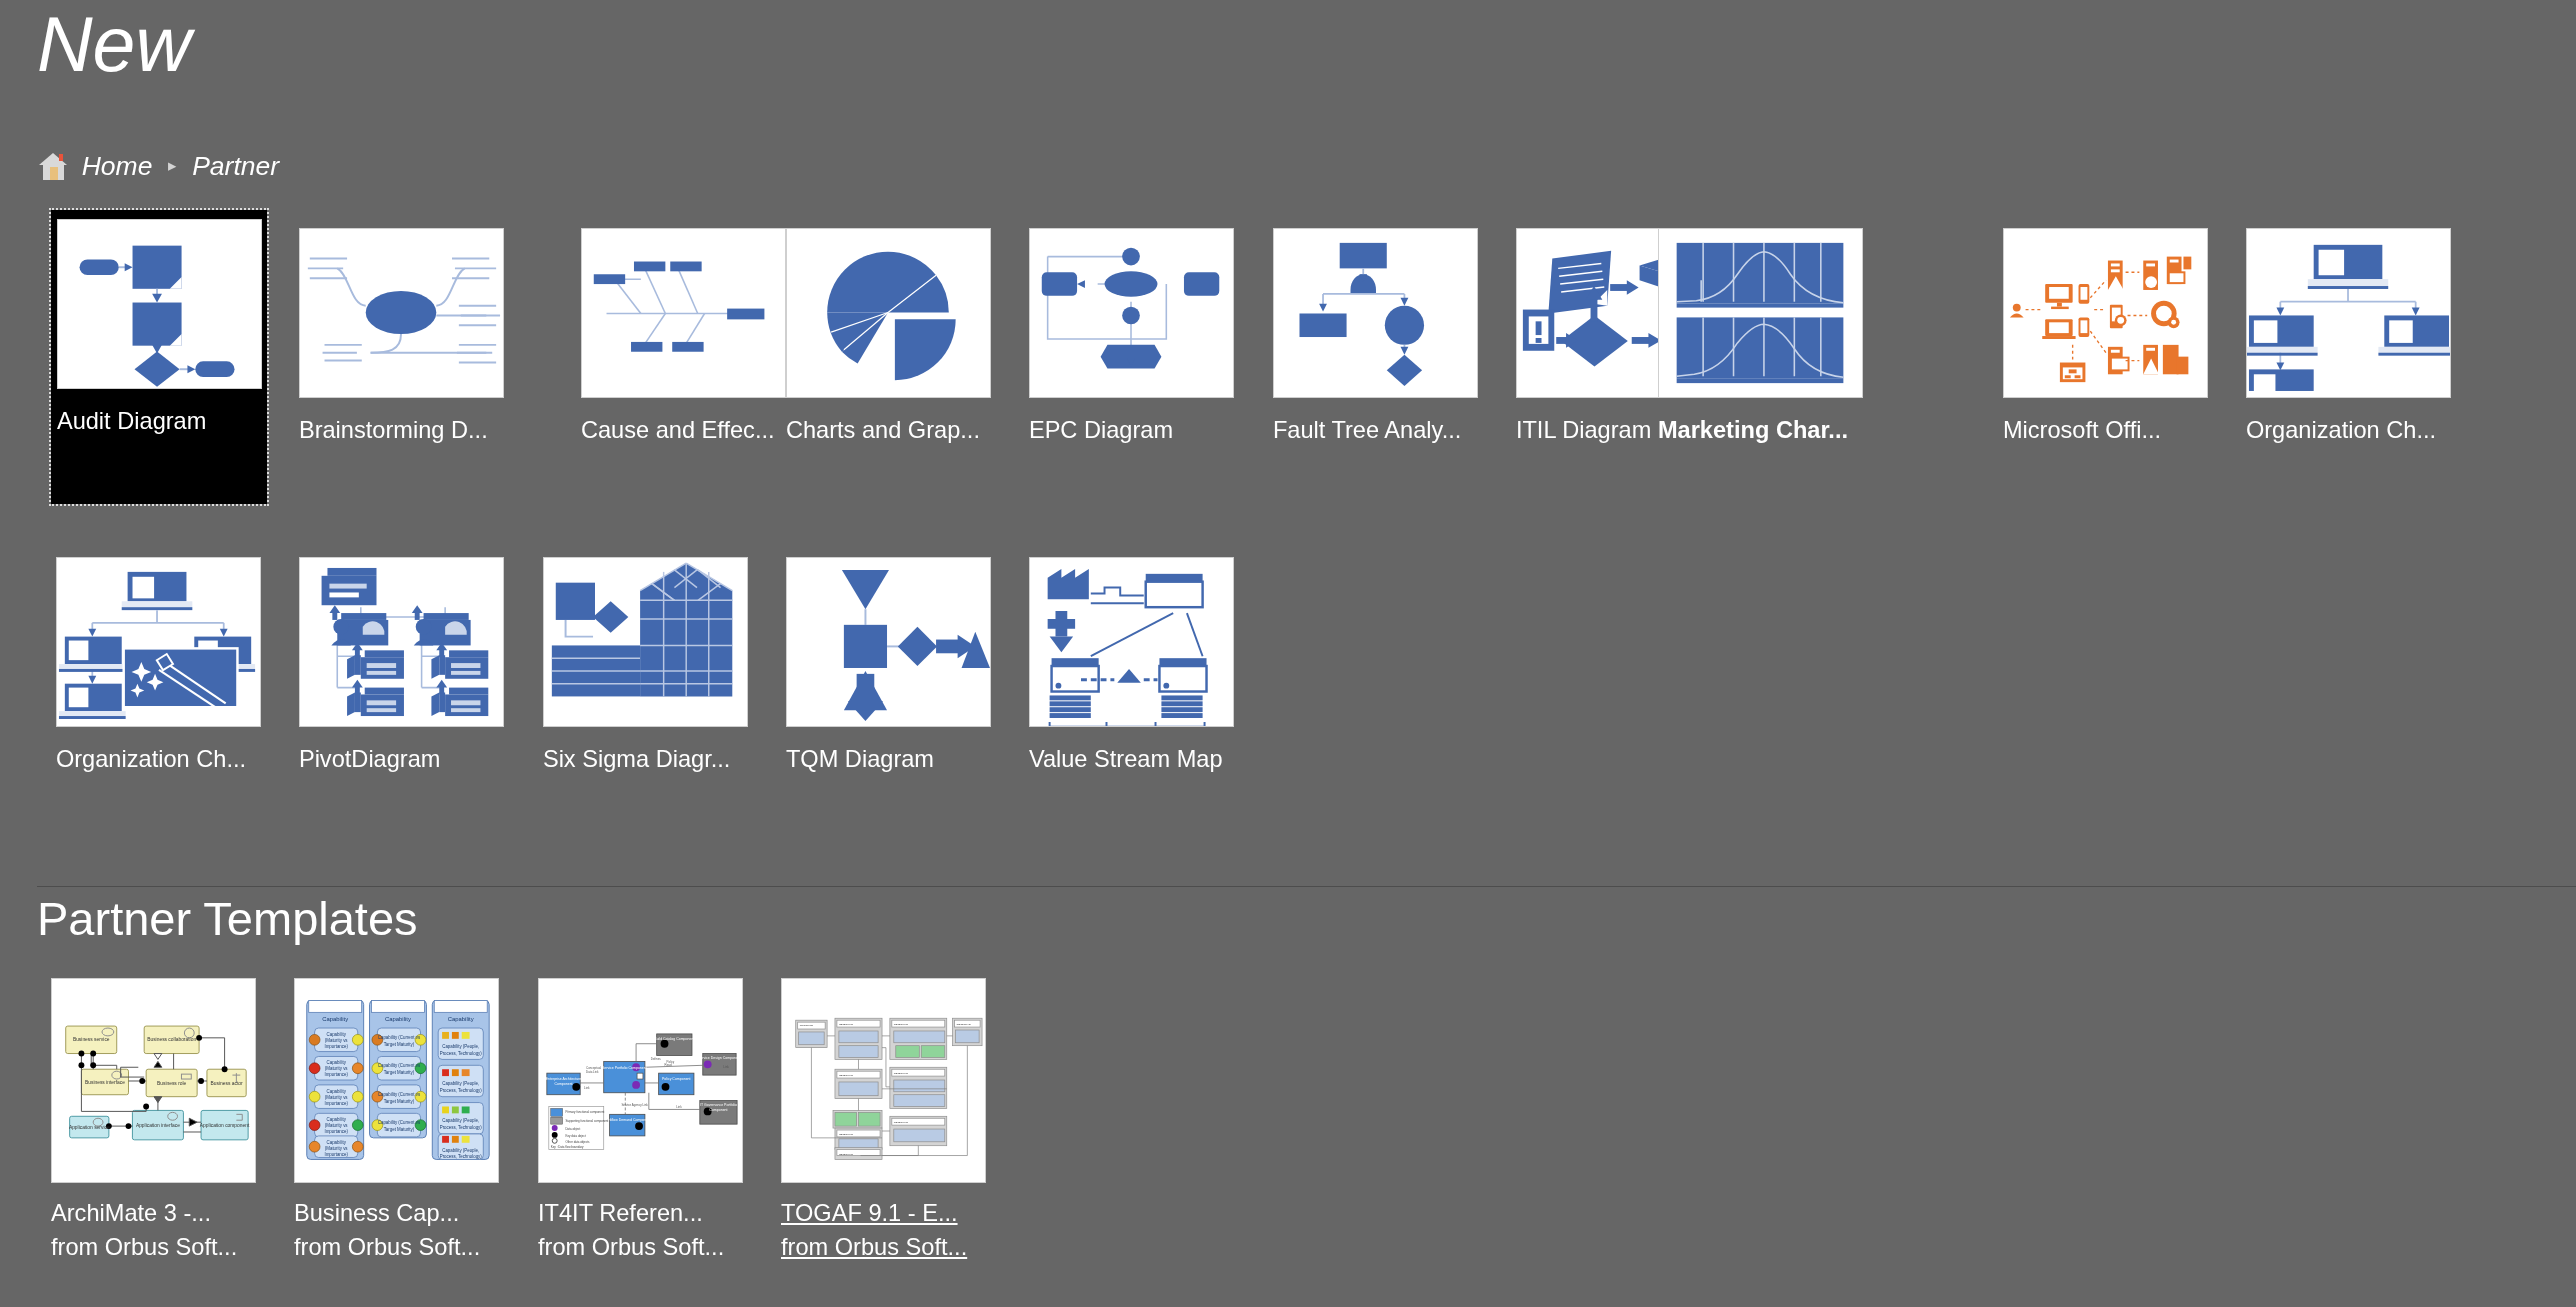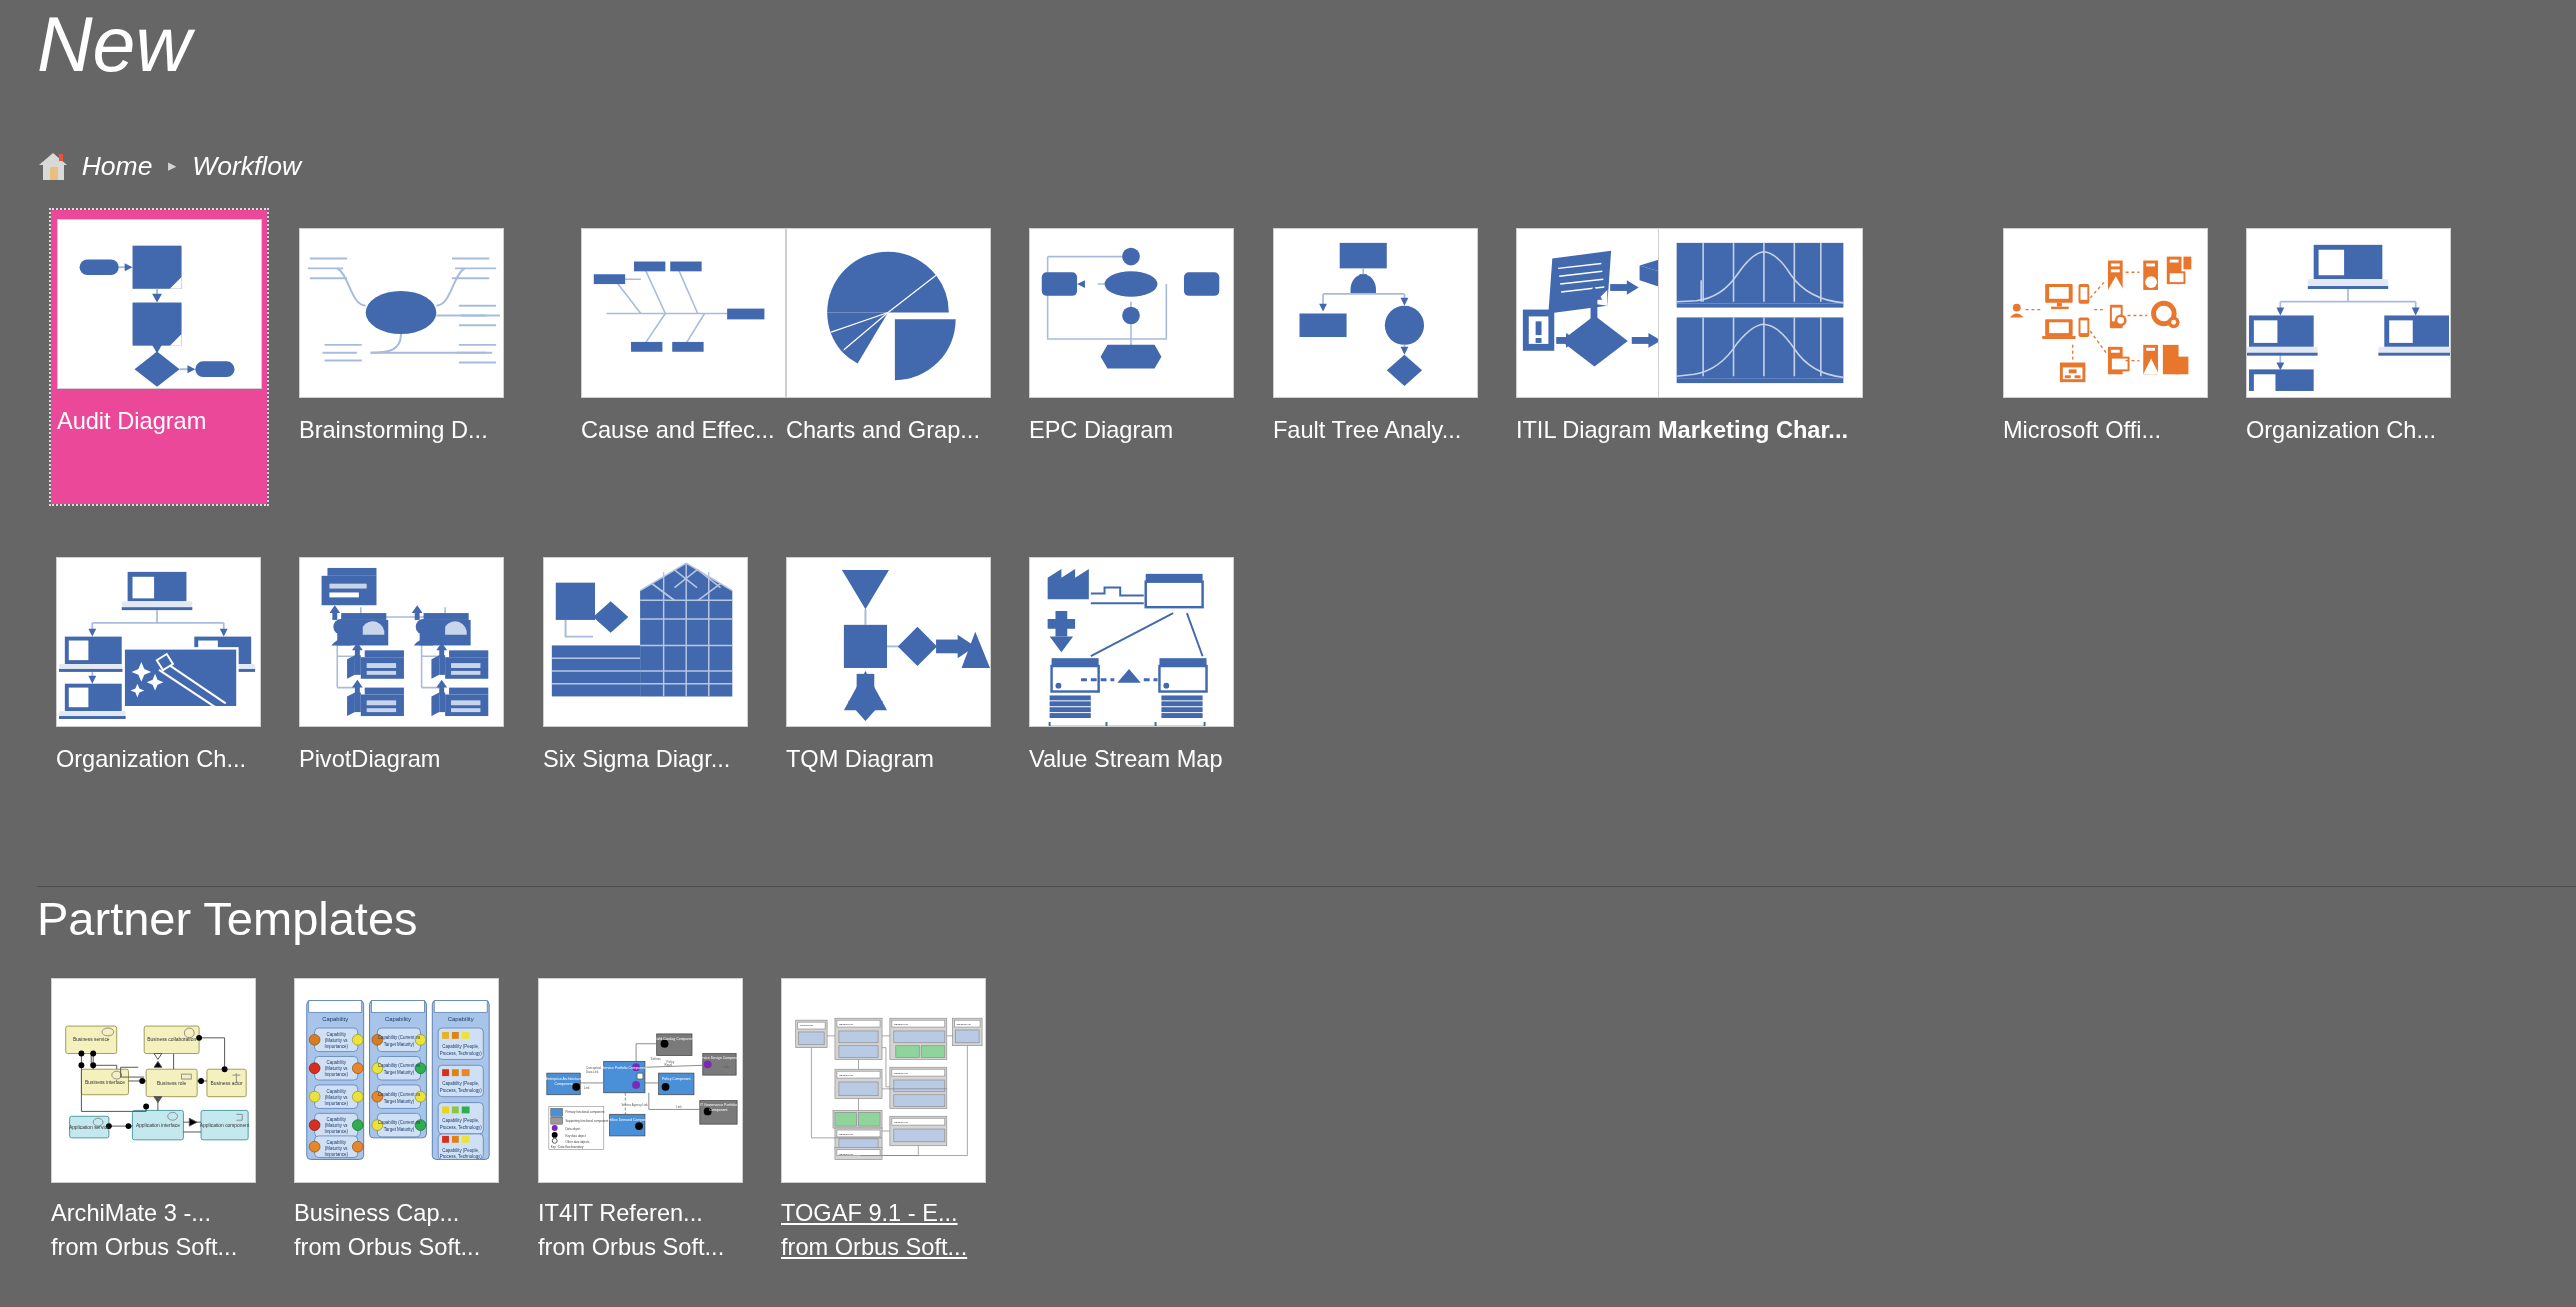--- a/index.html
+++ b/index.html
@@ -122,21 +122,21 @@
   .tile .tile-label {
     margin-top: 17.7px;
     margin-left: 4.9px;
     font-size: 23.6px;
     color: #ffffff;
     white-space: nowrap;
     overflow: hidden;
     line-height: 1.2;
   }
   .tile.selected {
-    background: #ec4899;
+    background: #000000;
     outline: 2px dotted #dddddd;
     outline-offset: 0px;
     padding-bottom: 0;
     height: 294px;
     padding-top: 8.8px;
     margin-top: -8.8px;
   }
   .tile.selected .thumb-wrap { margin-left: 5.9px; }
   .tile.selected .tile-label { margin-left: 5.9px; }
 
@@ -205,21 +205,21 @@
 
   <div class="breadcrumb">
     <span class="crumb-home-icon">
       <span class="roof"></span>
         <span class="body"></span>
         <span class="door"></span>
         <span class="flag"></span>
     </span>
     <span class="crumb-link">Home</span>
     <span class="crumb-sep">▸</span>
-    <span class="crumb-link">Workflow</span>
+    <span class="crumb-link">Partner</span>
   </div>
 
   <div class="grid row-1">
 
     <div class="tile selected" style="left:0px;top:-8.8px;">
       <div class="thumb-wrap">
         <svg width="203" height="168" viewBox="0 0 207 171">
           <rect x="22" y="40" width="40" height="16" rx="8" fill="#4268ae"></rect>
           <rect x="76" y="26" width="50" height="44" fill="#4268ae"></rect>
           <path d="M126 58 L114 70 L126 70 Z" fill="#ffffff"></path>

